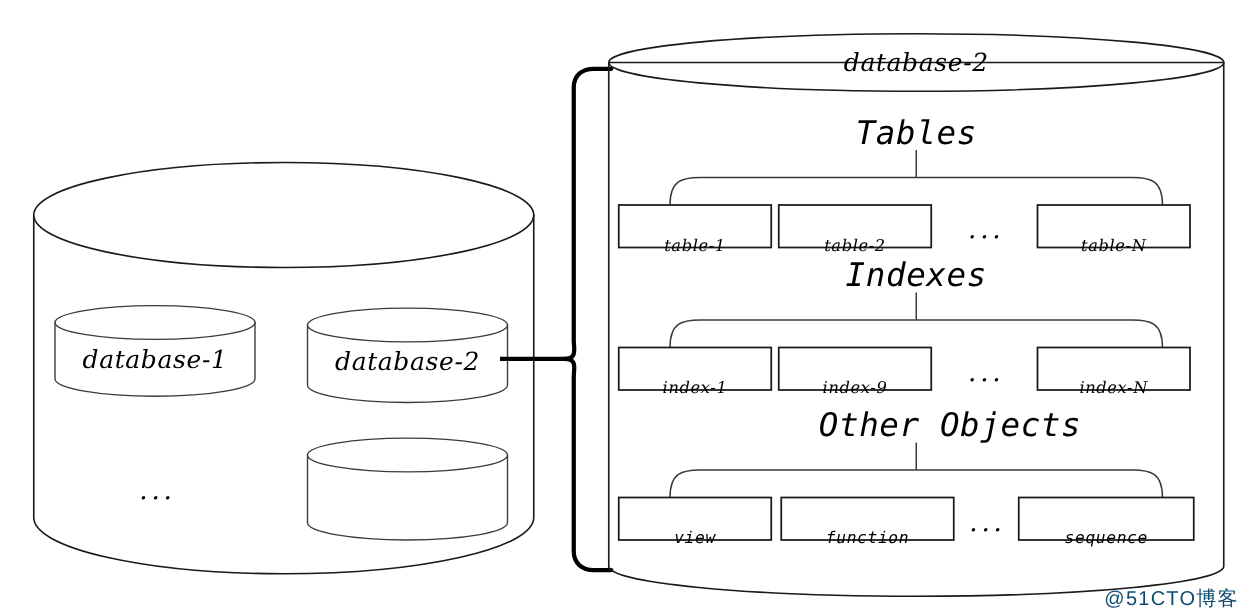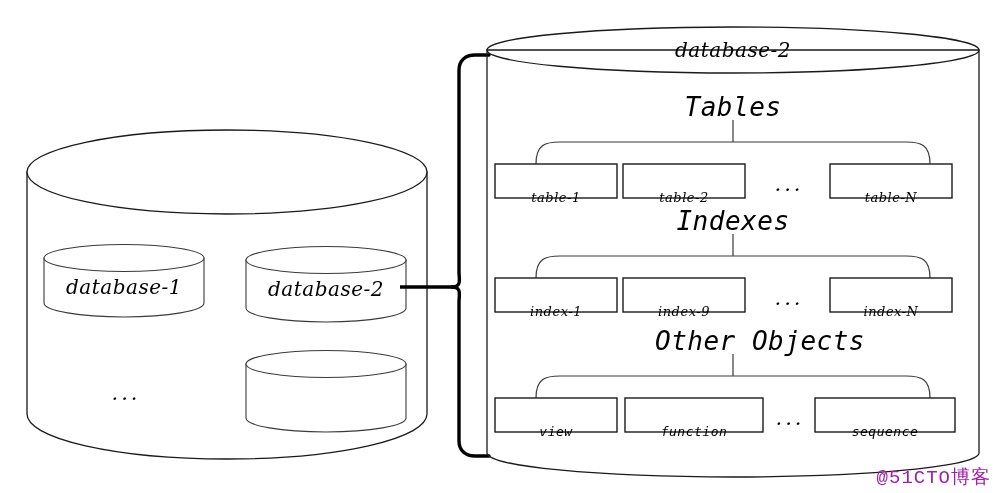--- a/index.html
+++ b/index.html
@@ -41,23 +41,23 @@
   .t-cluster  { font-size: 21px; }
   .t-dbname   { font-size: 20px; }
   .t-section  { font-size: 26px; }
   .t-boxtext  { font-size: 13px; margin-top: 16px; }
   .t-dots     { font-size: 21px; letter-spacing: 3px; }
 
   .watermark {
     position: absolute;
     right: 6px;
     bottom: 3px;
-    font-size: 19px;
-    color: #a21caf;
-    font-family: Liberation Mono, monospace;
+    font-size: 16px;
+    color: #0c4a6e;
+    font-family: Liberation Sans, sans-serif;
     letter-spacing: 1px;
     white-space: nowrap;
   }
 </style>
 </head>
 <body>
 
 <div id="diagram-root">
 
   <svg id="diagram-svg" viewBox="0 0 997 493" xmlns="http://www.w3.org/2000/svg">

